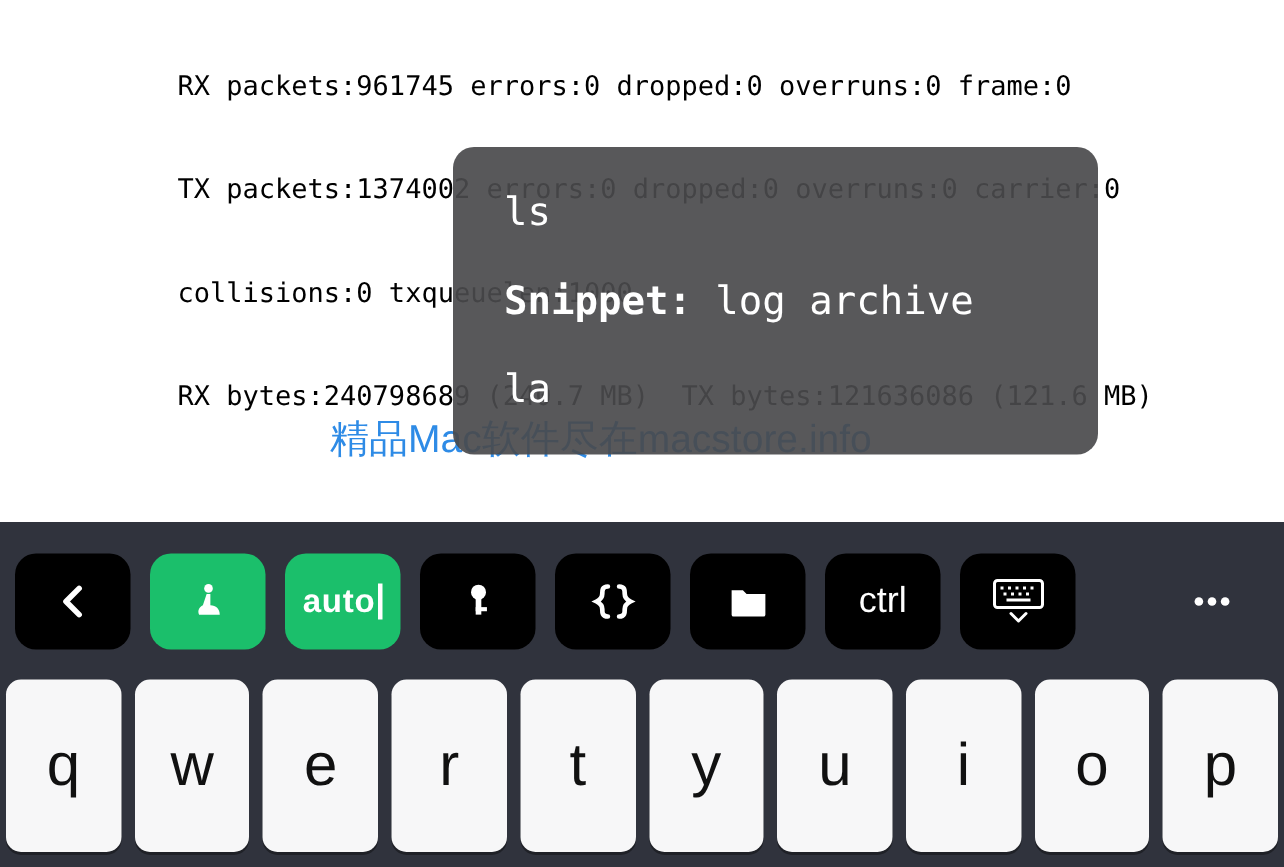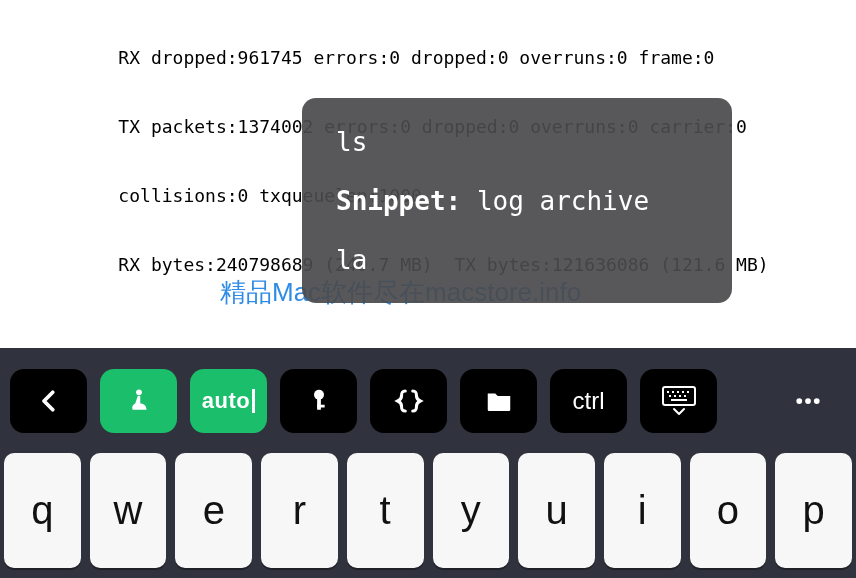--- a/index.html
+++ b/index.html
@@ -103,21 +103,21 @@
   
   .icon-svg { width: 30px; height: 30px; display: block; }
   .auto-label { font-size: 22px; font-weight: 600; letter-spacing: 0.5px; position: relative; }
   .auto-caret { display:inline-block; width:3px; height:24px; background:#fff; vertical-align:middle; margin-left:2px; }
   .ctrl-label { font-size: 24px; }
 </style>
 </head>
 <body>
 
 <div class="terminal">
-  <div class="term-line">          RX dropped:961745 errors:0 dropped:0 overruns:0 frame:0</div>
+  <div class="term-line">          RX packets:961745 errors:0 dropped:0 overruns:0 frame:0</div>
   <div class="term-line">          TX packets:1374002 errors:0 dropped:0 overruns:0 carrier:0</div>
   <div class="term-line">          collisions:0 txqueuelen:1000</div>
   <div class="term-line">          RX bytes:240798689 (240.7 MB)  TX bytes:121636086 (121.6 MB)</div>
   <div class="term-line"></div>
   
   
   
   
   
   

